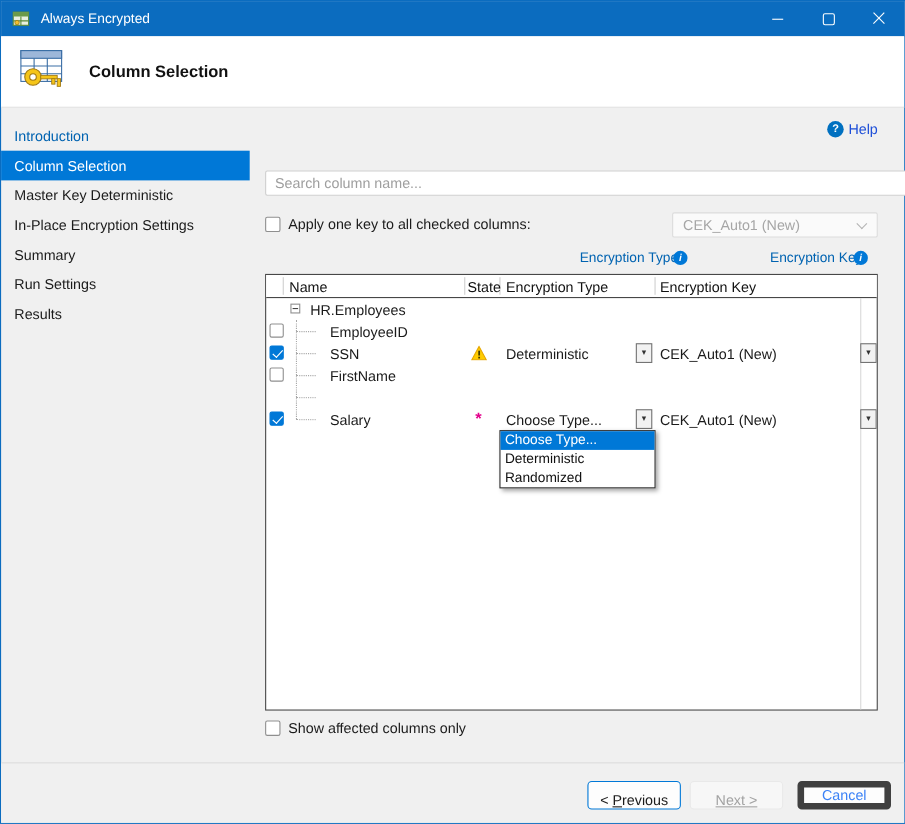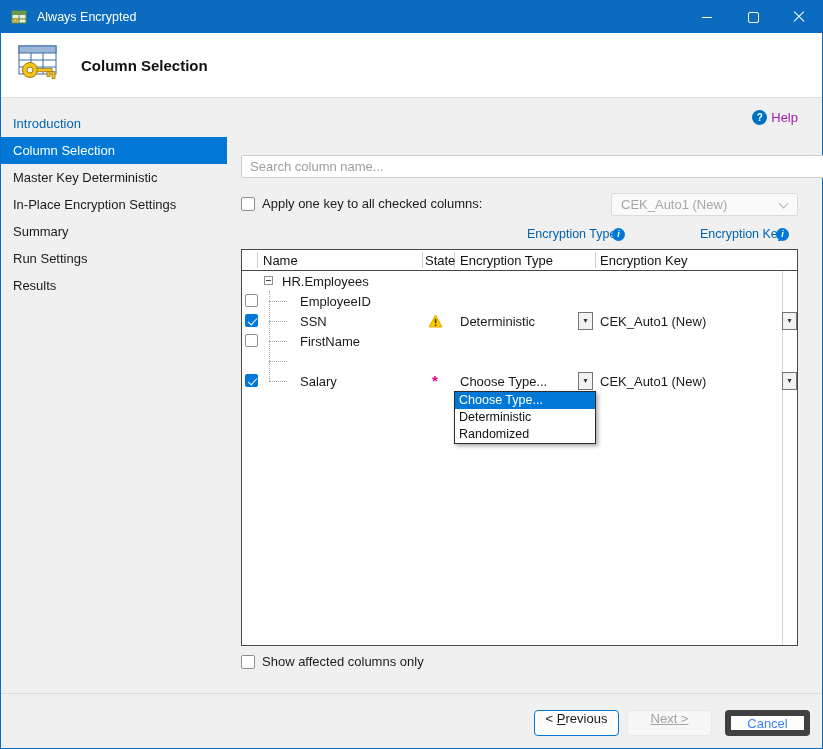--- a/index.html
+++ b/index.html
@@ -27,21 +27,21 @@
   
   .sidebar{position:absolute;left:0;top:97px;width:226px;height:595px;padding-top:12px;box-sizing:border-box;}
   .side-item{height:27px;line-height:27px;padding-left:12px;font-size:13px;color:#1b1b1b;cursor:default;white-space:nowrap;}
   .side-item.link{color:#0063b1;}
   .side-item.active{background:#0078d7;color:#fff;}
 
   
   .main{position:absolute;left:226px;top:97px;right:0;height:595px;}
   .help{position:absolute;top:12px;right:24px;display:flex;align-items:center;gap:4px;cursor:default;}
   .help-circle{width:15px;height:15px;border-radius:50%;background:#0070c0;color:#fff;font-size:10px;font-weight:bold;text-align:center;line-height:15px;}
-  .help-label{color:#a21caf;font-size:13px;}
+  .help-label{color:#1d4ed8;font-size:13px;}
   .search{position:absolute;left:14px;top:57px;width:625px;height:23px;box-sizing:border-box;border:1px solid #cfcfcf;border-radius:2px;padding:0 8px;font-size:13px;color:#333;font-family:"Liberation Sans",sans-serif;}
   .search::placeholder{color:#9e9e9e;}
 
   .cbx{position:absolute;width:14px;height:14px;box-sizing:border-box;background:#fff;border:1px solid #8f8f8f;border-radius:2px;}
   .apply-cbx{left:14px;top:99px;}
   .apply-label{position:absolute;left:35px;top:98px;font-size:13px;color:#1b1b1b;}
   .apply-combo{position:absolute;left:384px;top:95px;width:187px;height:23px;box-sizing:border-box;background:#fafafa;border:1px solid #dcdcdc;border-radius:2px;color:#a6a6a6;font-size:13px;line-height:21px;padding-left:9px;}
   .apply-combo .chev{position:absolute;right:10px;top:6px;width:6px;height:6px;border-right:1.4px solid #b4b4b4;border-bottom:1.4px solid #b4b4b4;transform:rotate(45deg);}
 
   .col-link{position:absolute;top:129px;font-size:12.5px;color:#0063b1;cursor:default;}
@@ -85,21 +85,21 @@
 
   .dropdown{position:absolute;left:212px;top:141px;width:142px;box-sizing:border-box;background:#fff;border:1px solid #2b2b2b;box-shadow:2px 2px 4px rgba(0,0,0,0.35);z-index:5;}
   .dd-item{height:17px;line-height:17px;padding-left:4px;font-size:12.5px;color:#111;white-space:nowrap;cursor:default;}
   .dd-item.selected{background:#0078d7;color:#fff;}
 
   .show-cbx{left:14px;top:557px;}
   .show-label{position:absolute;left:35px;top:556px;font-size:13px;color:#1b1b1b;}
 
   
   .footer{position:absolute;left:0;top:692px;right:0;height:55px;box-sizing:border-box;border-top:1px solid #dcdcdc;background:#f0f0f0;}
-  .btn{position:absolute;top:16px;width:85px;height:26px;box-sizing:border-box;border-radius:4px;font-size:13px;font-family:"Liberation Sans",sans-serif;display:flex;align-items:flex-start;justify-content:center;cursor:default;}
+  .btn{position:absolute;top:16px;width:85px;height:26px;box-sizing:border-box;border-radius:4px;font-size:13px;font-family:"Liberation Sans",sans-serif;display:flex;align-items:flex-end;justify-content:center;cursor:default;}
   .btn-prev{right:203px;background:#fdfdfd;border:1px solid #0078d7;color:#1b1b1b;}
   .btn-next{right:110px;background:#f7f7f7;border:1px solid #e9e9e9;color:#a3a3a3;text-decoration:underline;}
   .btn-cancel{right:12px;background:#fdfdfd;border:6px solid #404040;color:#3b82f6;}
   .u{text-decoration:underline;}
 </style>
 </head>
 <body>
 
 <div class="window">
 

